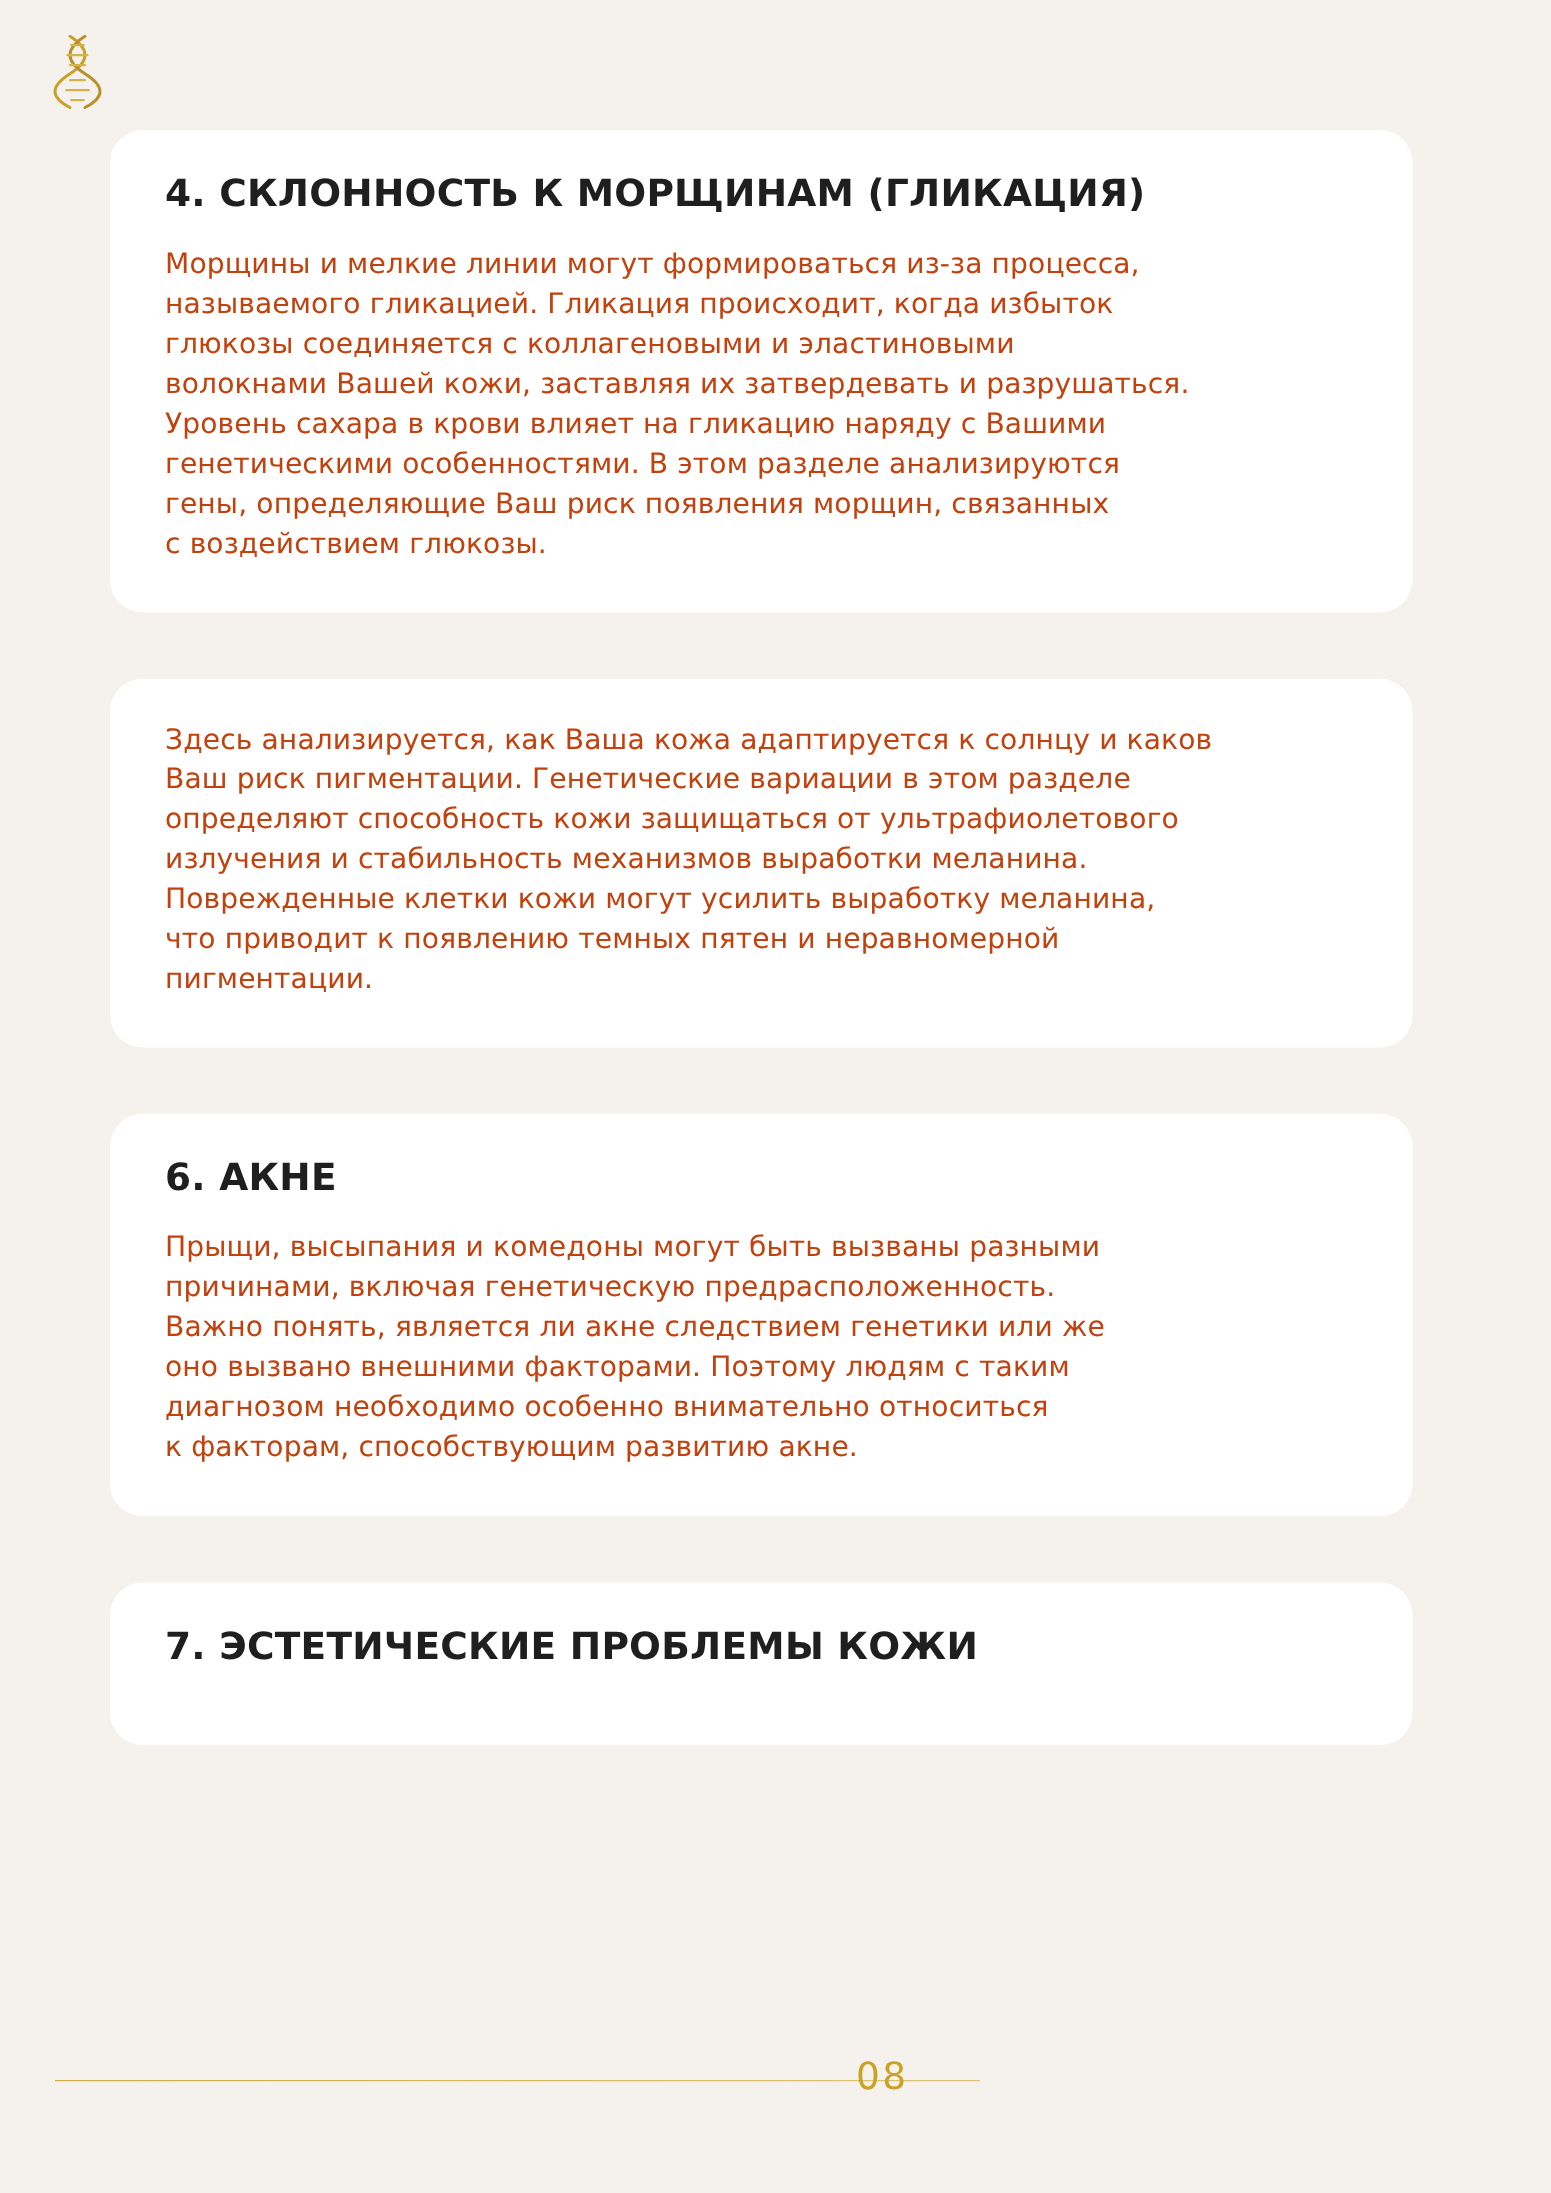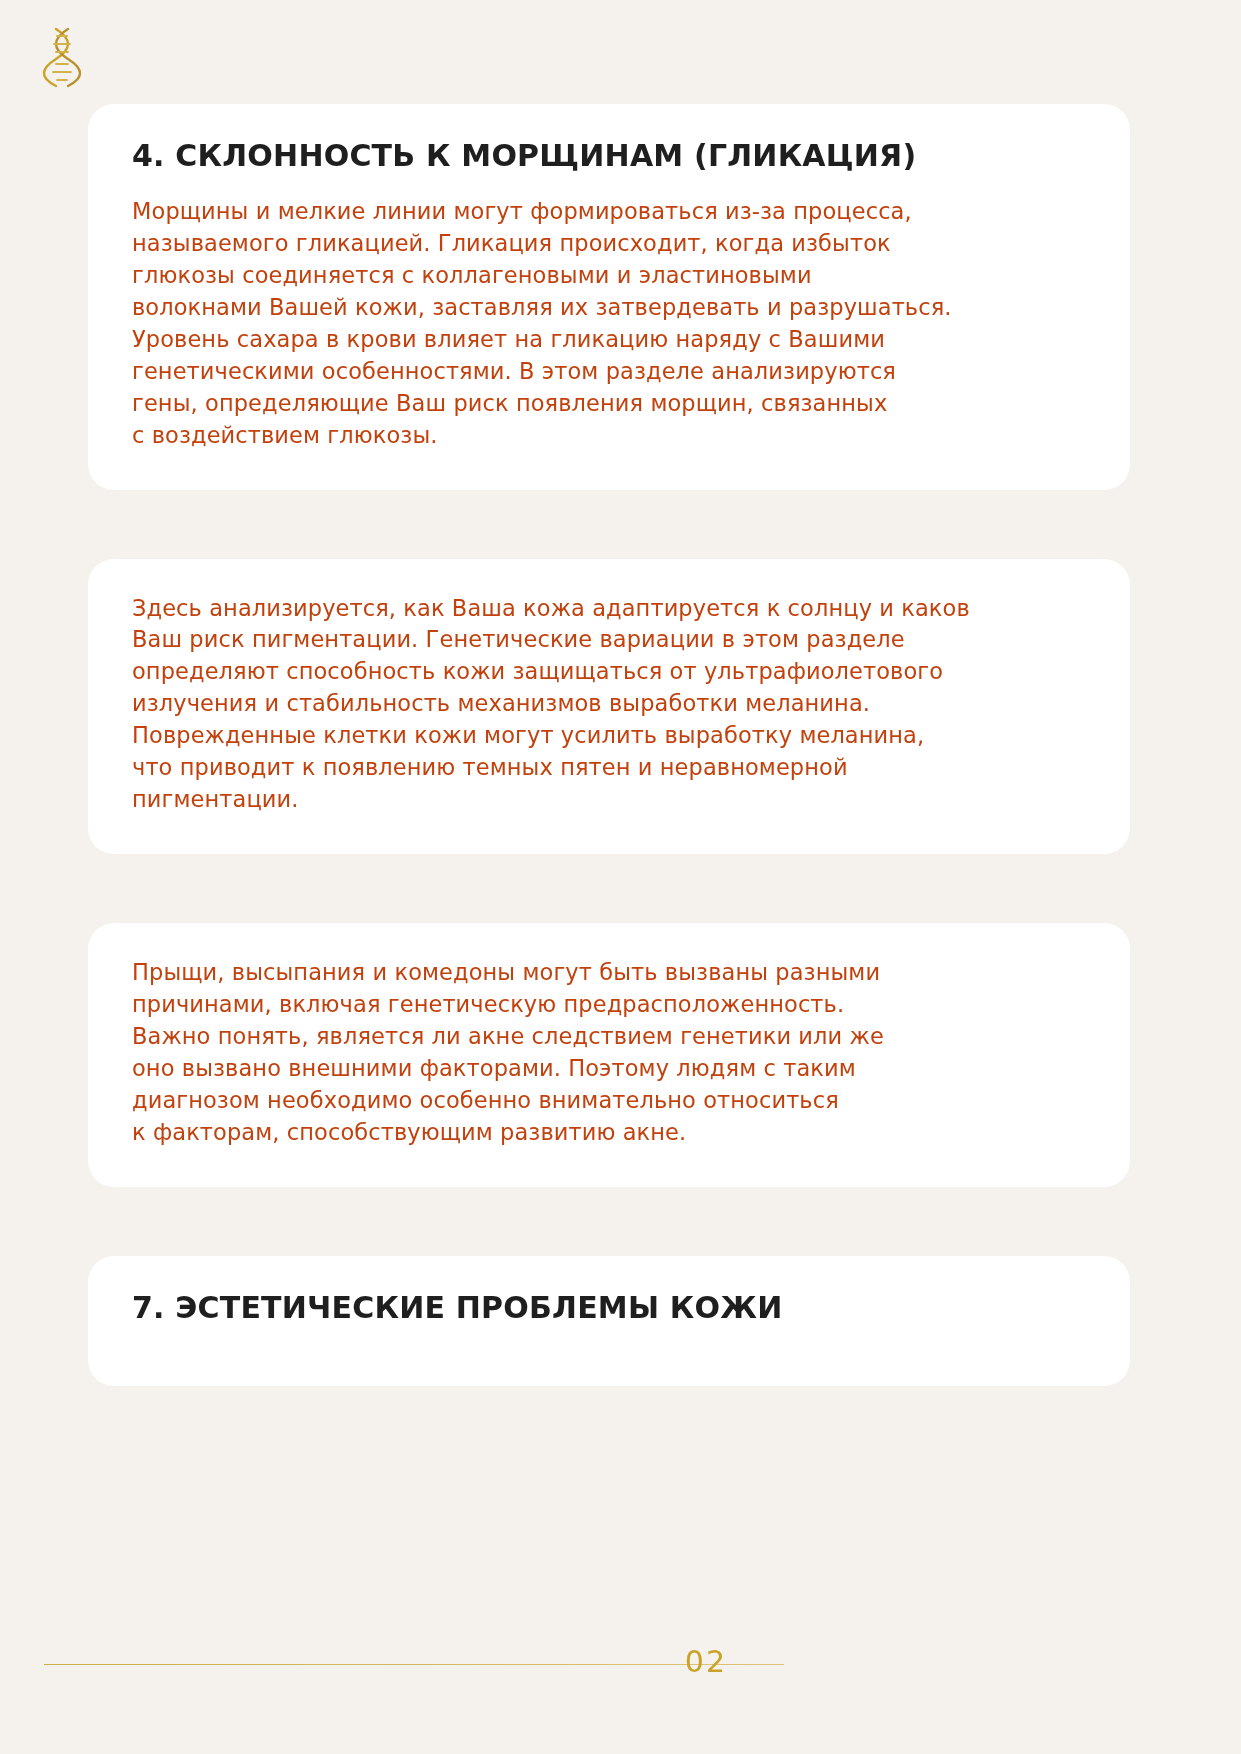--- a/index.html
+++ b/index.html
@@ -39,21 +39,21 @@
     top: 104px;
     left: 88px;
     width: 1042px;
   }
 
   .card {
     background: #ffffff;
     border-radius: 26px;
     padding: 34px 44px 38px 44px;
     box-sizing: border-box;
-    margin-bottom: 69px;
+    margin-bottom: 53px;
   }
 
   .card-title {
     font-size: 30px;
     line-height: 1.2;
     font-weight: 700;
     letter-spacing: 0.2px;
     color: #1f1f1f;
     margin: 0 0 22px 0;
     text-transform: uppercase;
@@ -131,32 +131,33 @@
       <p class="card-body">Здесь анализируется, как Ваша кожа адаптируется к солнцу и каков
 Ваш риск пигментации. Генетические вариации в этом разделе
 определяют способность кожи защищаться от ультрафиолетового
 излучения и стабильность механизмов выработки меланина.
 Поврежденные клетки кожи могут усилить выработку меланина,
 что приводит к появлению темных пятен и неравномерной
 пигментации.</p>
     </div>
 
     <div class="card">
+      <h2 class="card-title">6. АКНЕ</h2>
       <p class="card-body">Прыщи, высыпания и комедоны могут быть вызваны разными
 причинами, включая генетическую предрасположенность.
 Важно понять, является ли акне следствием генетики или же
 оно вызвано внешними факторами. Поэтому людям с таким
 диагнозом необходимо особенно внимательно относиться
 к факторам, способствующим развитию акне.</p>
     </div>
 
     <div class="card">
       <h2 class="card-title">7. ЭСТЕТИЧЕСКИЕ ПРОБЛЕМЫ КОЖИ</h2>
     </div>
 
   </div>
 
   <div class="footer">
     <div class="footer-rule"></div>
-    <div class="footer-page">02</div>
+    <div class="footer-page">08</div>
   </div>
 
 </div>
 
 </body></html>

